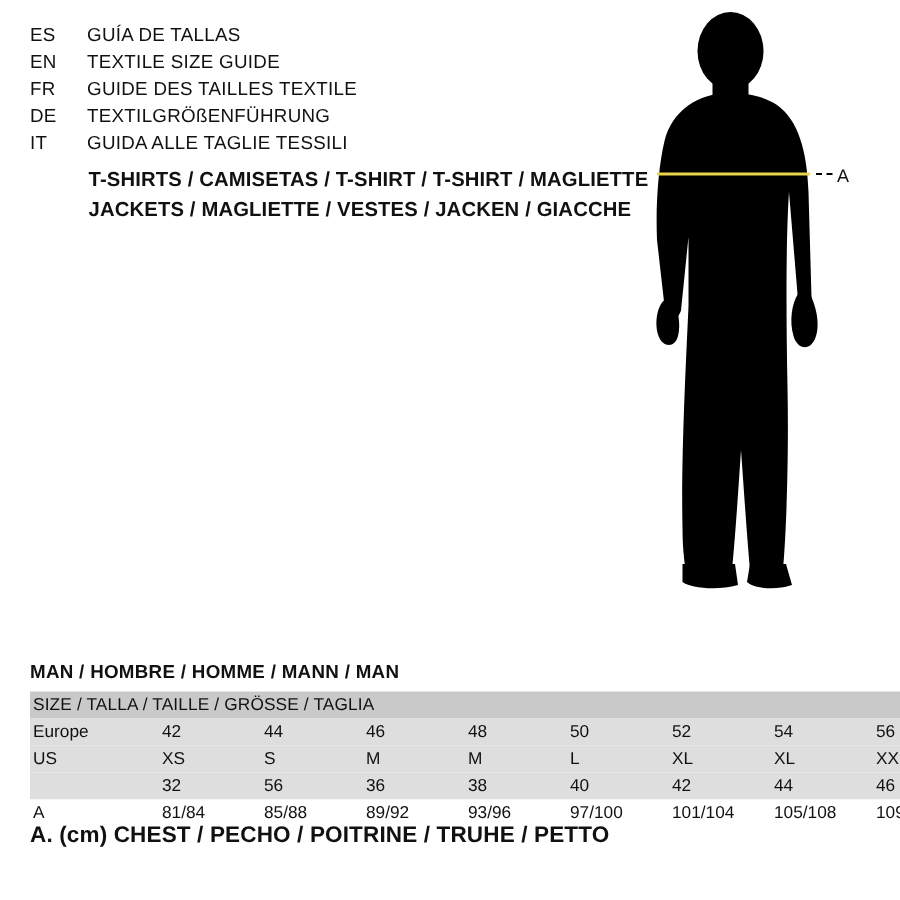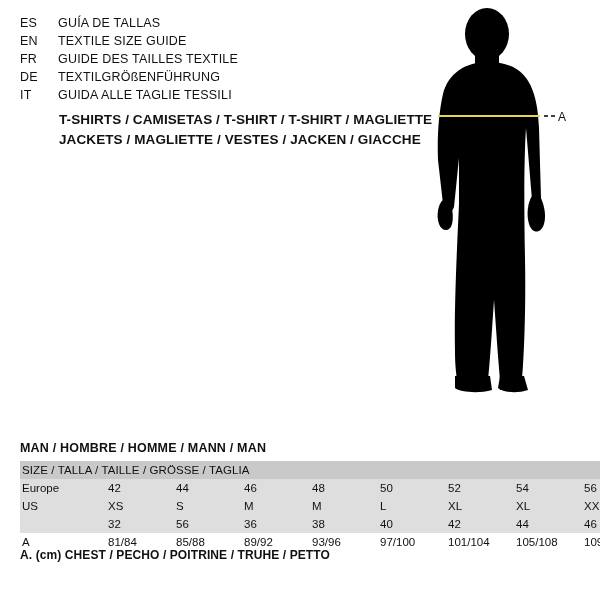--- a/index.html
+++ b/index.html
@@ -119,21 +119,21 @@
   table.size-table tr.plain {
     background: #ffffff;
   }
   table.size-table col.c0 { width: 86px; }
   table.size-table col.cx { width: 68px; }
 
   .footnote {
     position: absolute;
     left: 20px;
     top: 548px;
-    font-size: 12px;
+    font-size: 15px;
     font-weight: bold;
     letter-spacing: 0.1px;
   }
 </style>
 </head>
 <body>
 
 <div class="page">
 
   <div class="lang-block">

